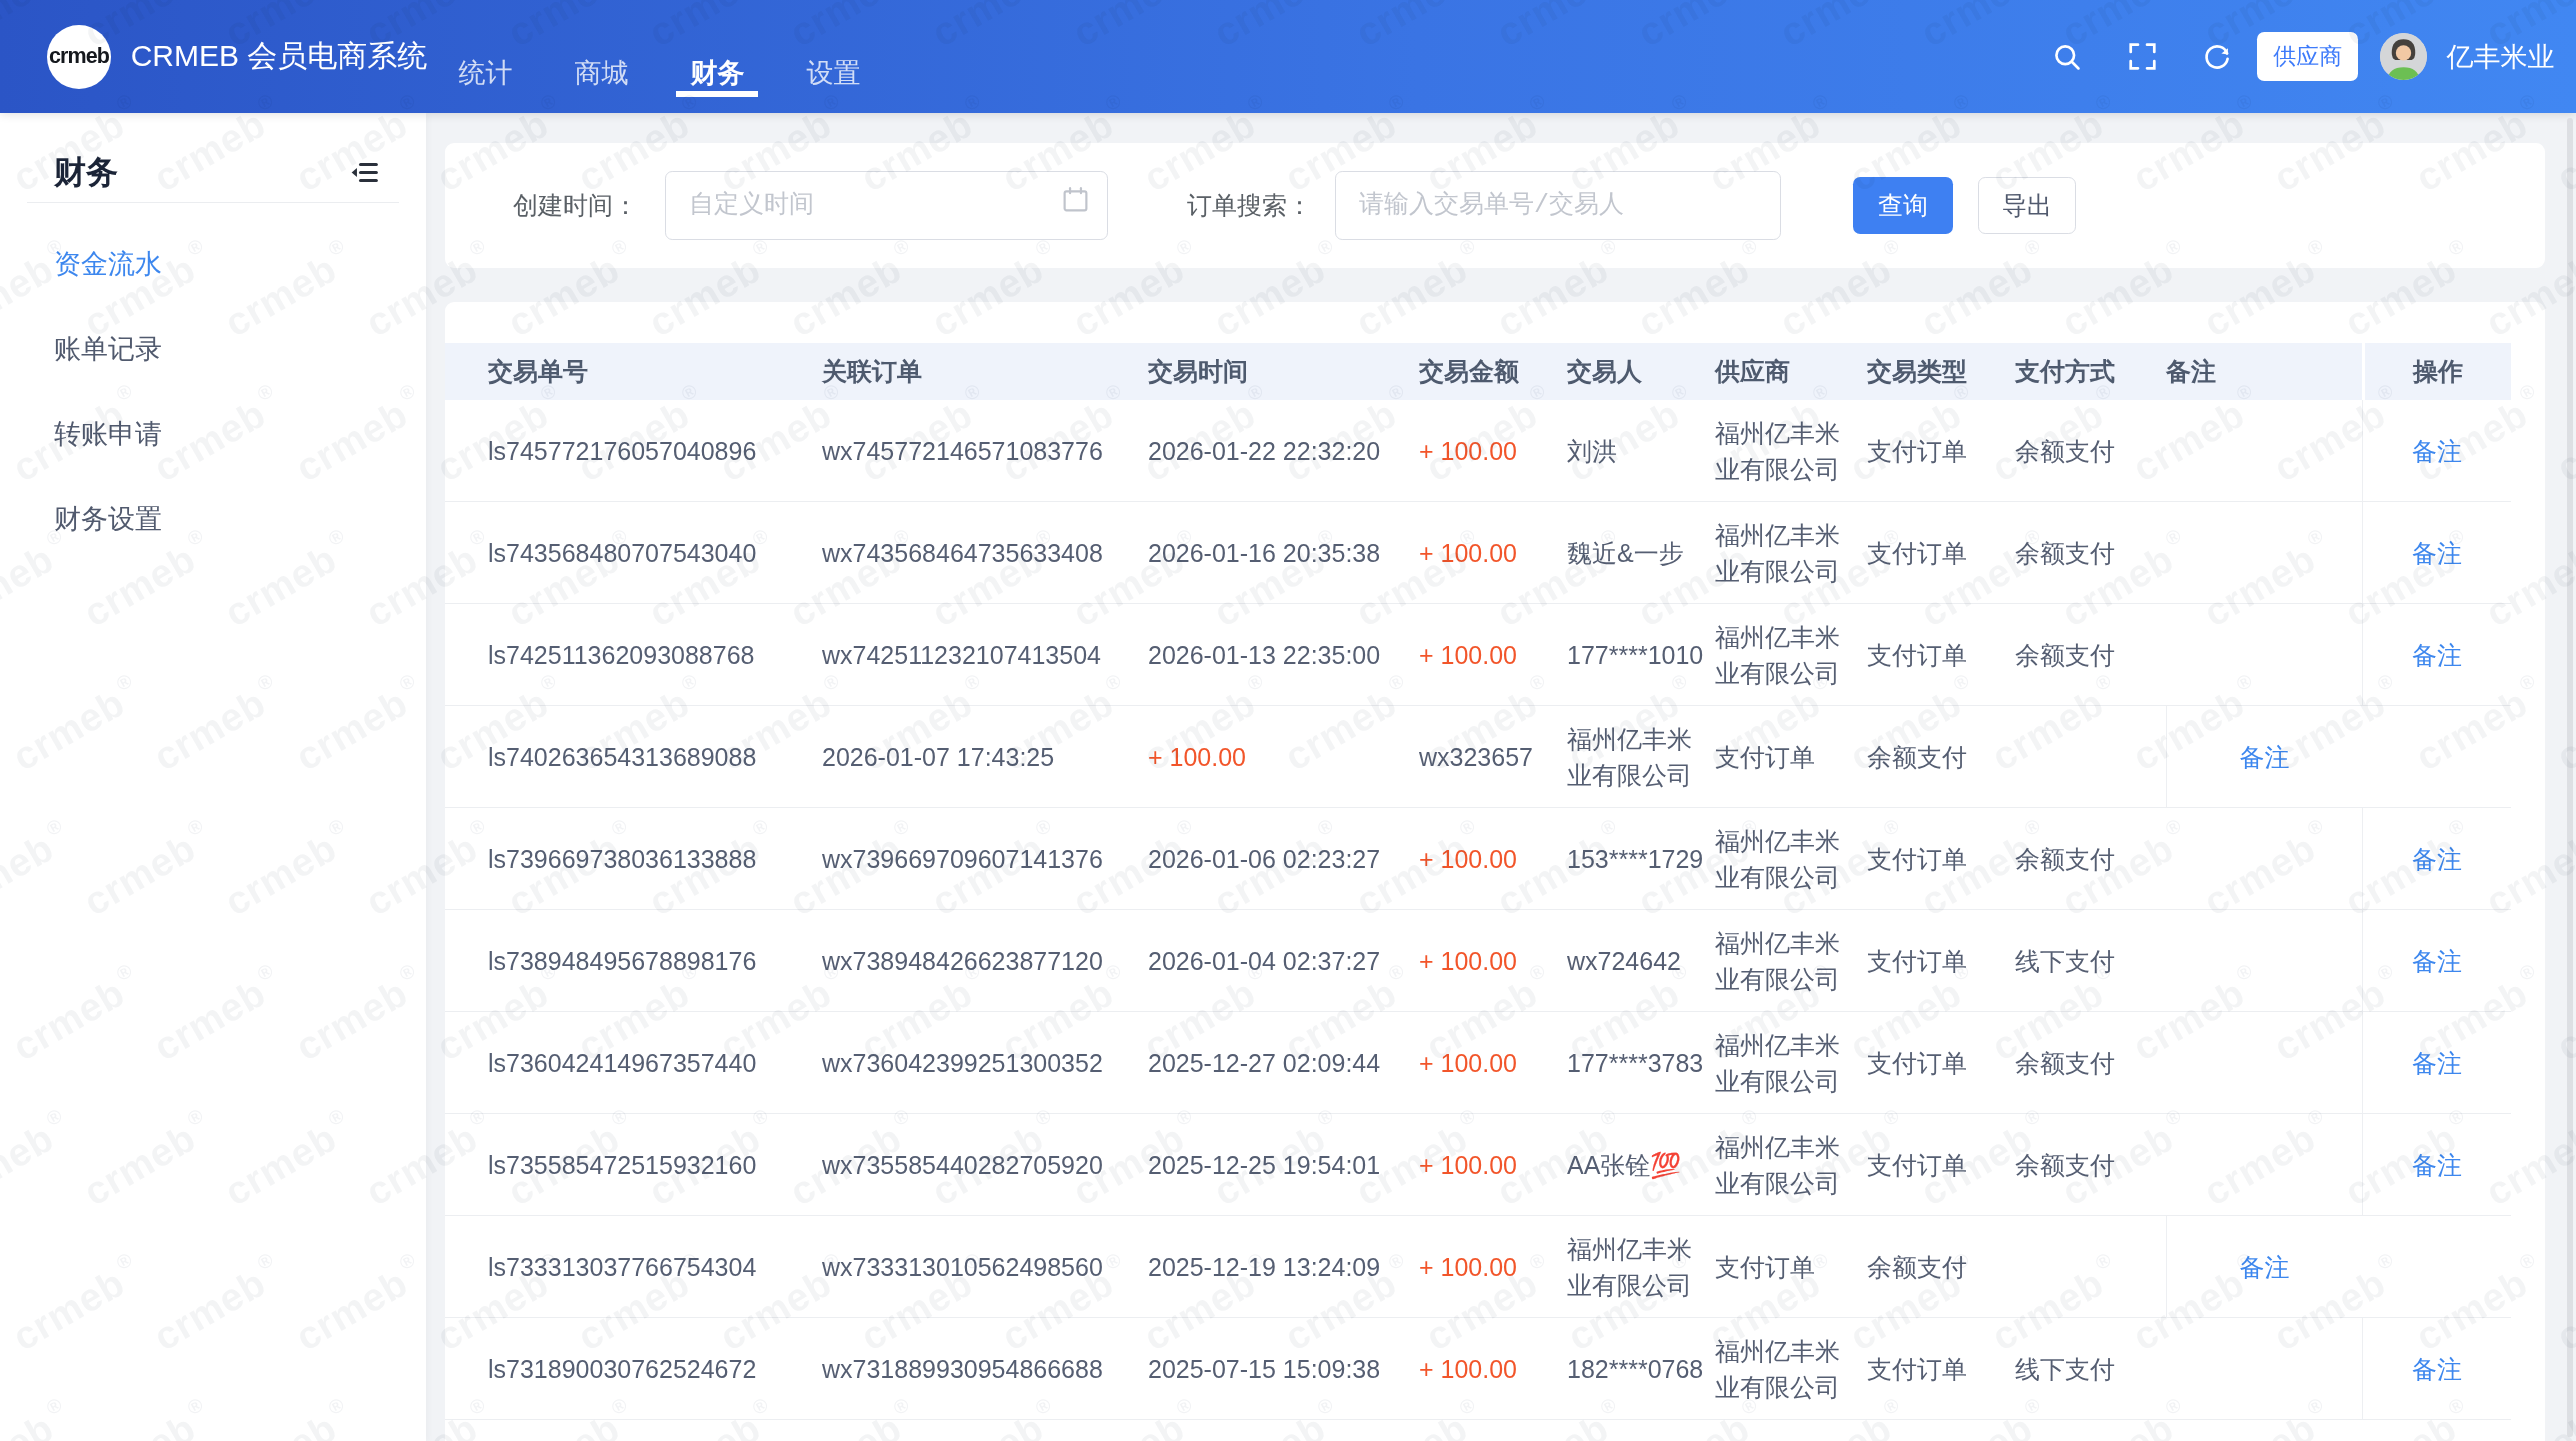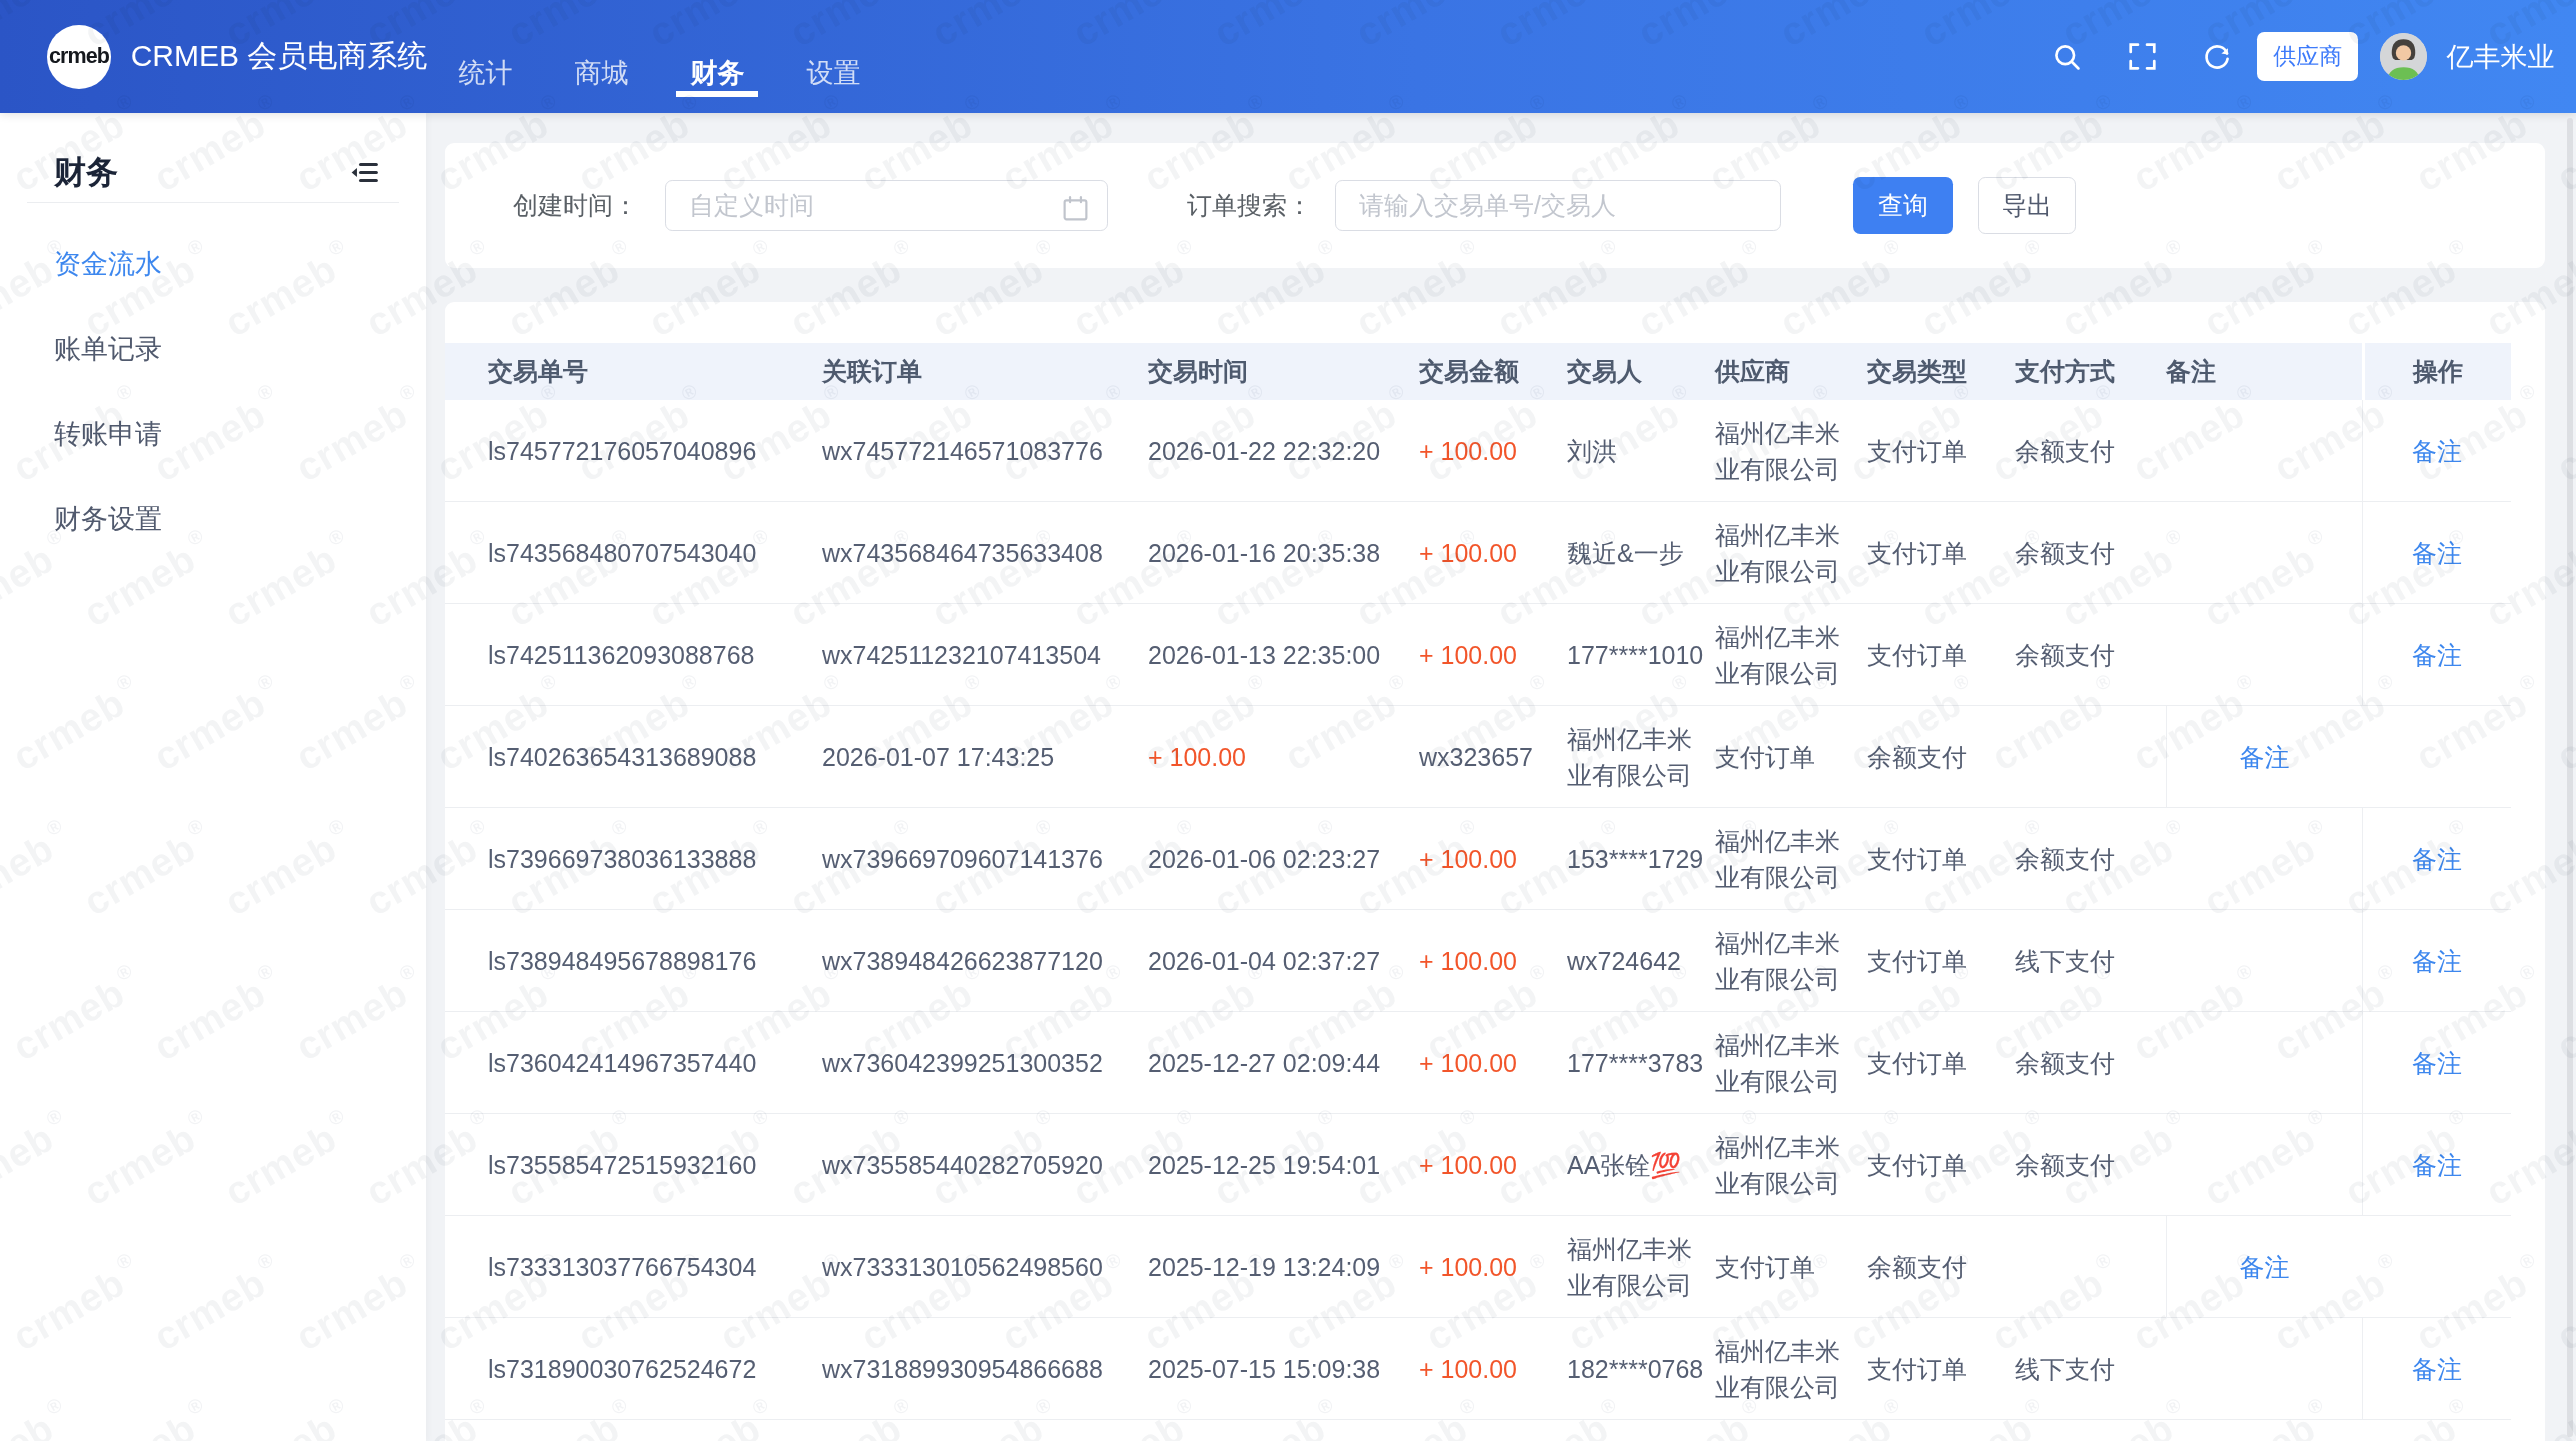--- a/index.html
+++ b/index.html
@@ -71,23 +71,23 @@
   
   .filter-card {
     position:absolute; top:143px; left:445px; width:2100px; height:125px;
     background:#fff; border-radius:9px; display:flex; align-items:center;
     z-index:5;
   }
   .f-label { font-size:25px; color:#5a6066; white-space:nowrap; }
   .f-label.create { margin-left:68px; }
   .f-label.search { margin-left:79px; }
   .f-input {
-    height:51px; border:1.8px solid #dadde4; border-radius:7.2px; background:#fff;
+    height:69px; border:1.8px solid #dadde4; border-radius:7.2px; background:#fff;
     font-size:25px; color:#515a6e; padding:0 23px;
-    font-family:Liberation Sans, sans-serif;
+    font-family:Liberation Mono, monospace;
     outline:none;
   }
   .f-input::placeholder { color:#c2c6ce; }
   .date-wrap { position:relative; margin-left:27px; }
   .date-wrap .f-input { width:443px; padding-right:63px; }
   .cal-icon { position:absolute; right:18px; top:14.3px; pointer-events:none; }
   .search-input { width:446px; margin-left:23px; }
   .btn {
     height:57px; border-radius:7.2px; font-size:25px; cursor:pointer;
     display:flex; align-items:center; justify-content:center; white-space:nowrap;

